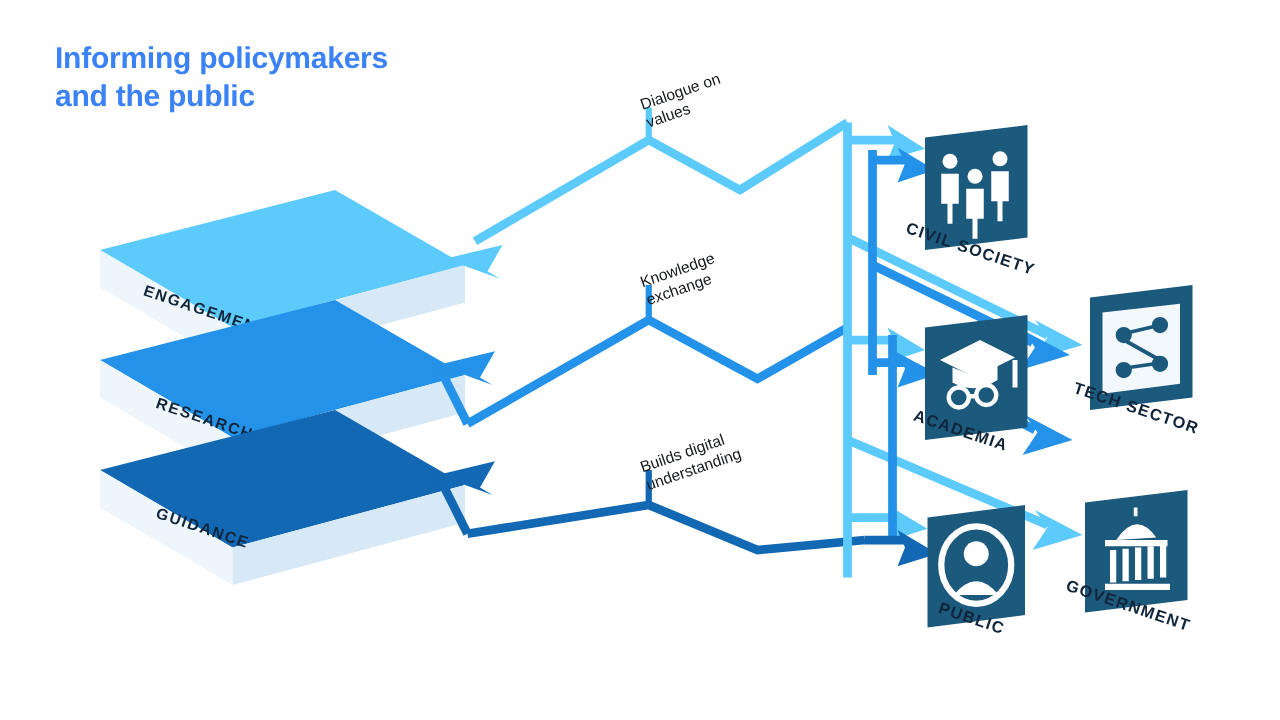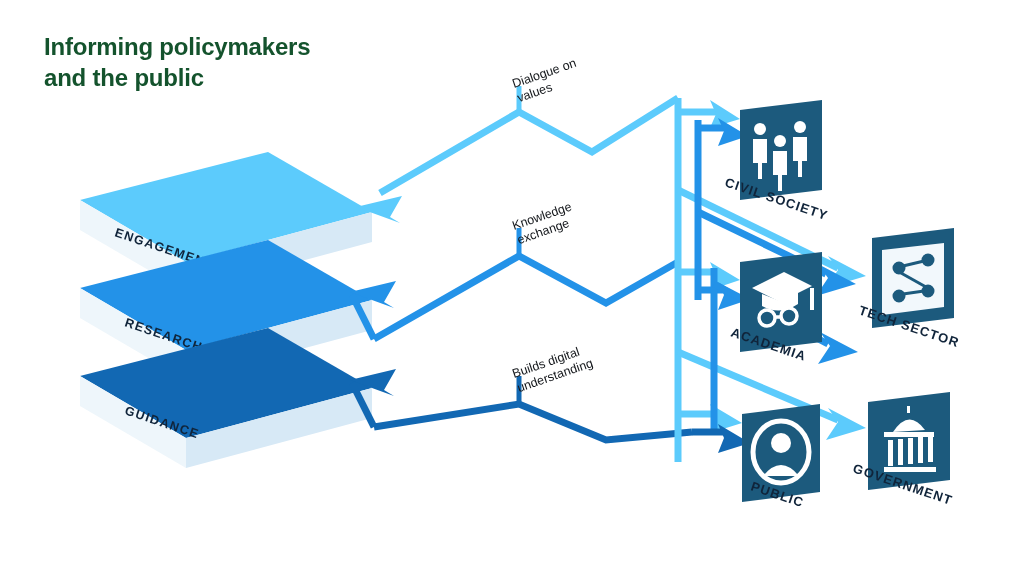--- a/index.html
+++ b/index.html
@@ -5,21 +5,21 @@
 <style>
   html,body{margin:0;padding:0;}
   body{
     width:1024px;height:576px;overflow:hidden;background:#ffffff;
     font-family:"Liberation Sans","DejaVu Sans",sans-serif;
   }
   #stage{position:relative;width:1024px;height:576px;background:#ffffff;}
   #title{
     position:absolute;left:44px;top:32px;
     font-size:24px;font-weight:bold;line-height:1.28;
-    color:#14532d;letter-spacing:-0.2px;white-space:pre-line;
+    color:#3b82f6;letter-spacing:-0.2px;white-space:pre-line;
   }
   #scene{position:absolute;left:0;top:0;width:1024px;height:576px;}
   svg{display:block;}
   .slab-label{
     font-size:12.5px;font-weight:bold;letter-spacing:1.4px;fill:#10243a;
     font-family:"Liberation Sans","DejaVu Sans",sans-serif;
   }
   .tile-label{
     font-size:13px;font-weight:bold;letter-spacing:1.1px;fill:#10243a;
     font-family:"Liberation Sans","DejaVu Sans",sans-serif;

